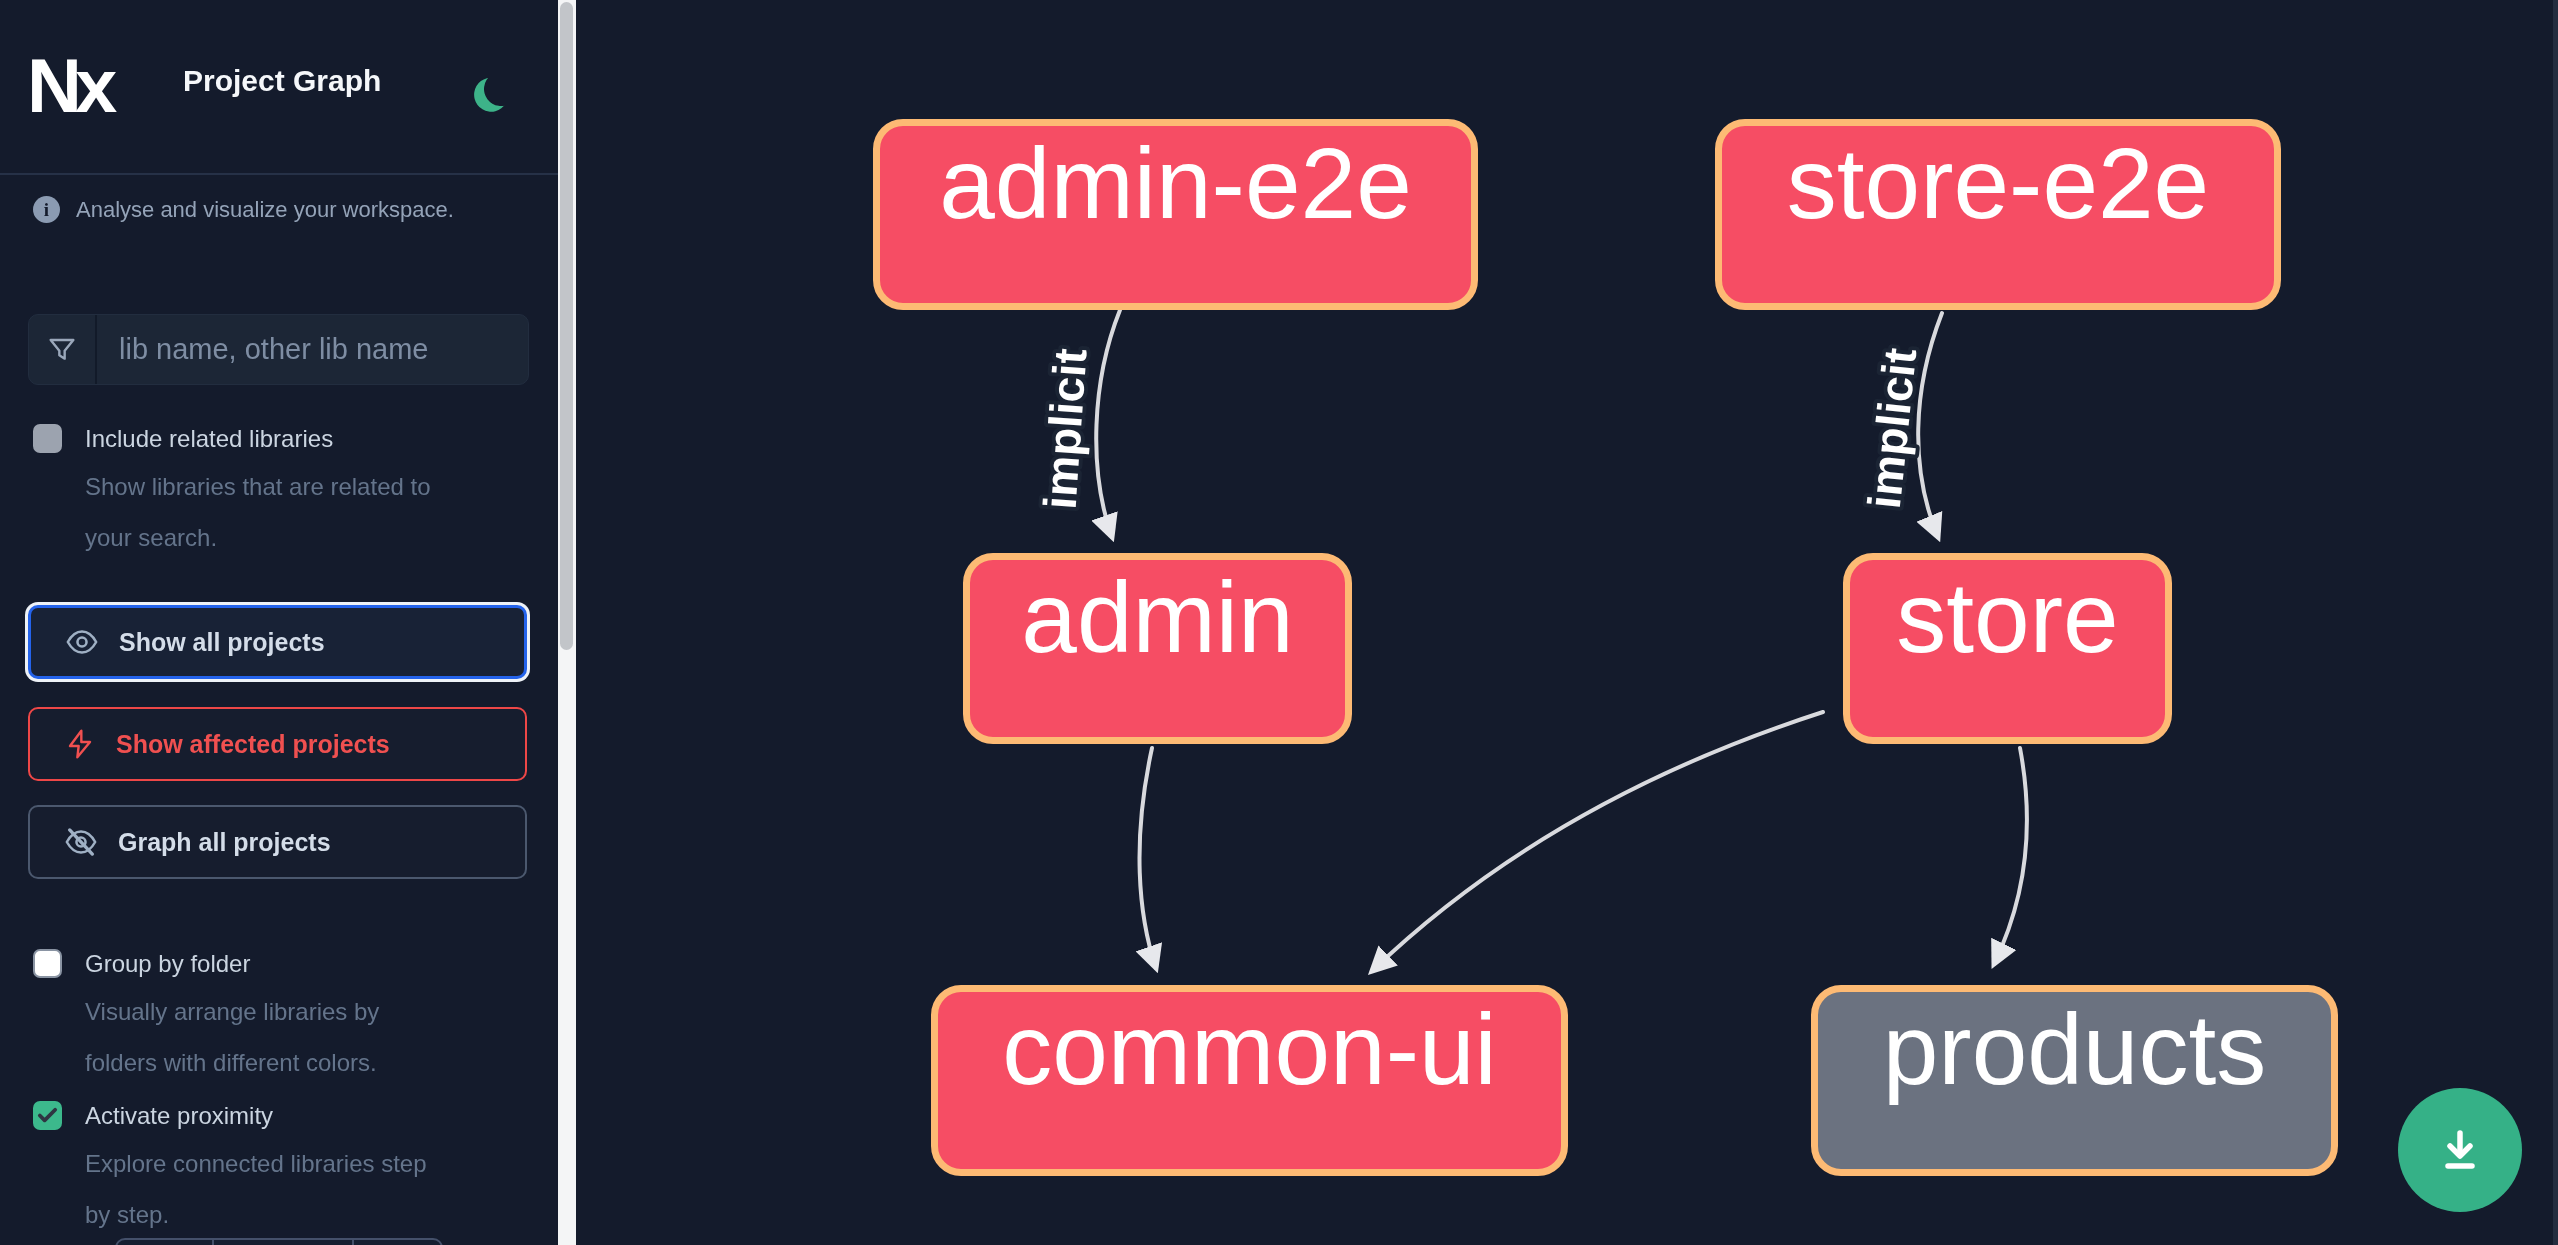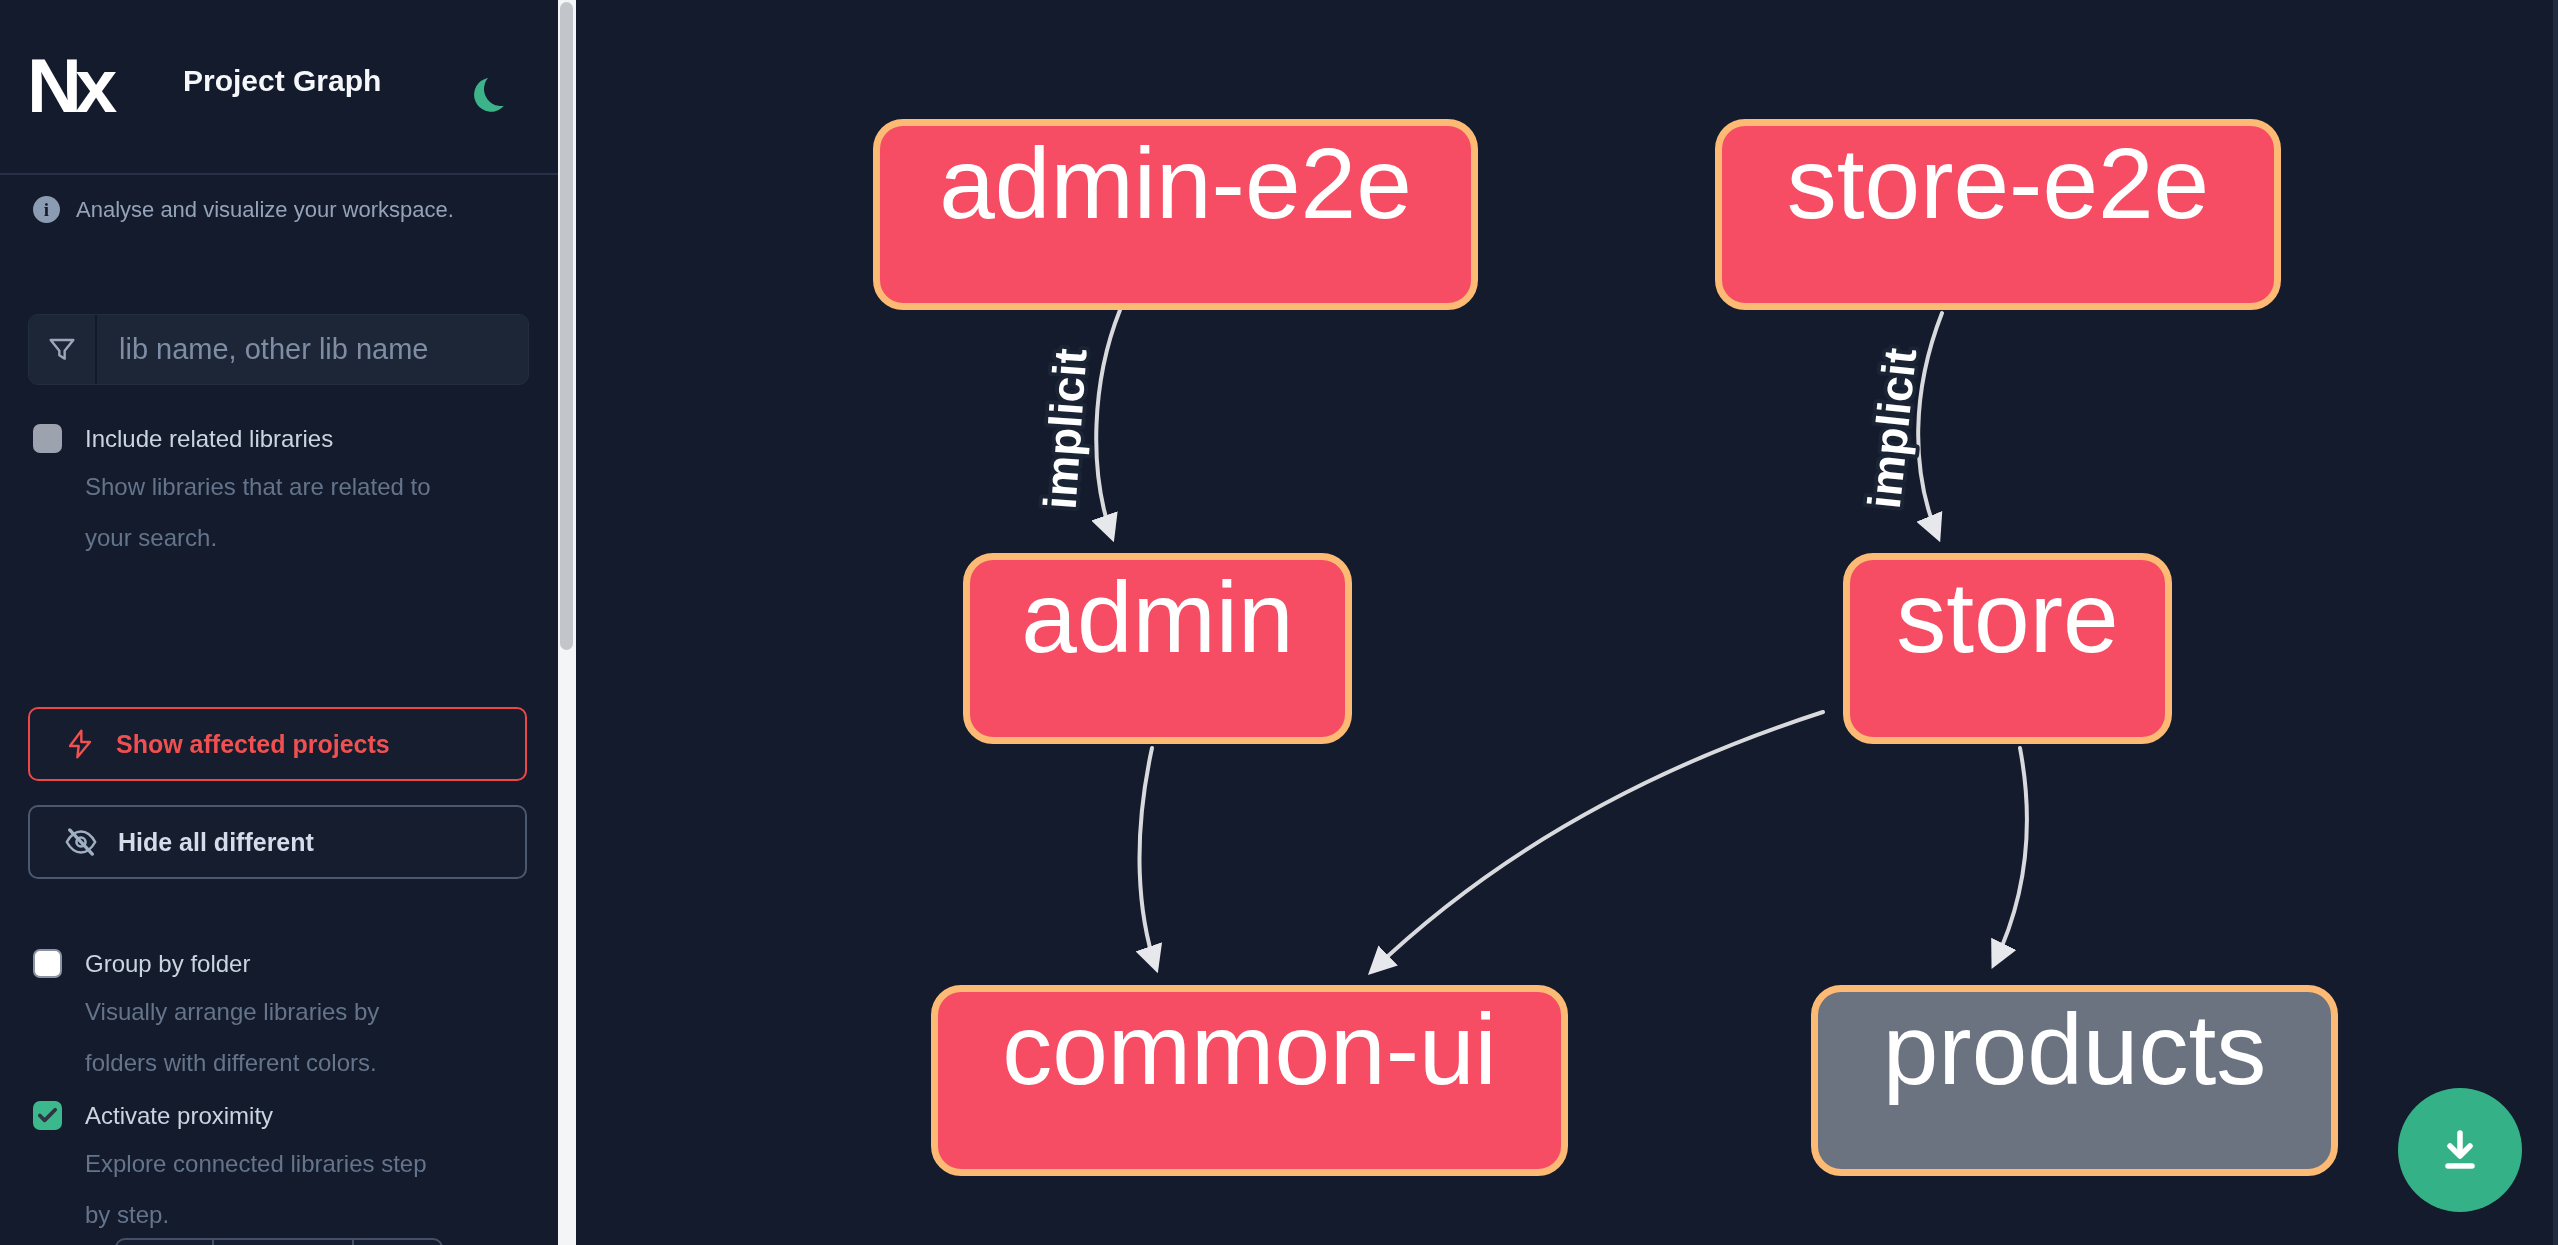--- a/index.html
+++ b/index.html
@@ -97,35 +97,42 @@
     <input type="text" placeholder="lib name, other lib name" style="">
   </div>
 
   <div class="toggle" style="top:424px;">
     <div class="box box-gray"></div>
     <div class="lbl">Include related libraries</div>
     <div class="desc">Show libraries that are related to
 your search.</div>
   </div>
 
+  <div class="btn btn-focus" style="top:605px;">
+    <svg width="34" height="34" viewBox="0 0 24 24" fill="none" stroke="#9fb0c4" stroke-width="1.8" stroke-linecap="round" stroke-linejoin="round">
+      <path d="M2 12 C5 6.6 8.8 4.6 12 4.6 C15.2 4.6 19 6.6 22 12 C19 17.4 15.2 19.4 12 19.4 C8.8 19.4 5 17.4 2 12 Z"></path>
+      <circle cx="12" cy="12" r="3.2"></circle>
+    </svg>
+    <span class="lbl">Show all projects</span>
+  </div>
 
   <div class="btn btn-red" style="top:707px;">
     <svg width="32" height="32" viewBox="0 0 24 24" fill="none" stroke="#f05050" stroke-width="1.8" stroke-linejoin="round">
       <path d="M13 2 L4.5 13.5 H11 L10 22 L19.5 10.5 H13 Z"></path>
     </svg>
     <span class="lbl">Show affected projects</span>
   </div>
 
   <div class="btn btn-plain" style="top:805px;">
     <svg width="34" height="34" viewBox="0 0 24 24" fill="none" stroke="#9fb0c4" stroke-width="1.8" stroke-linecap="round" stroke-linejoin="round">
       <path d="M2 12 C5 6.6 8.8 4.6 12 4.6 C15.2 4.6 19 6.6 22 12 C19 17.4 15.2 19.4 12 19.4 C8.8 19.4 5 17.4 2 12 Z"></path>
       <circle cx="12" cy="12" r="3.2"></circle>
       <path d="M4 3.5 L20 20.5" stroke-width="2.4"></path>
     </svg>
-    <span class="lbl">Hide all different</span>
+    <span class="lbl">Graph all projects</span>
   </div>
 
   <div class="toggle" style="top:949px;">
     <div class="box box-white"></div>
     <div class="lbl">Group by folder</div>
     <div class="desc">Visually arrange libraries by
 folders with different colors.</div>
   </div>
 
   <div class="toggle" style="top:1101px;">

